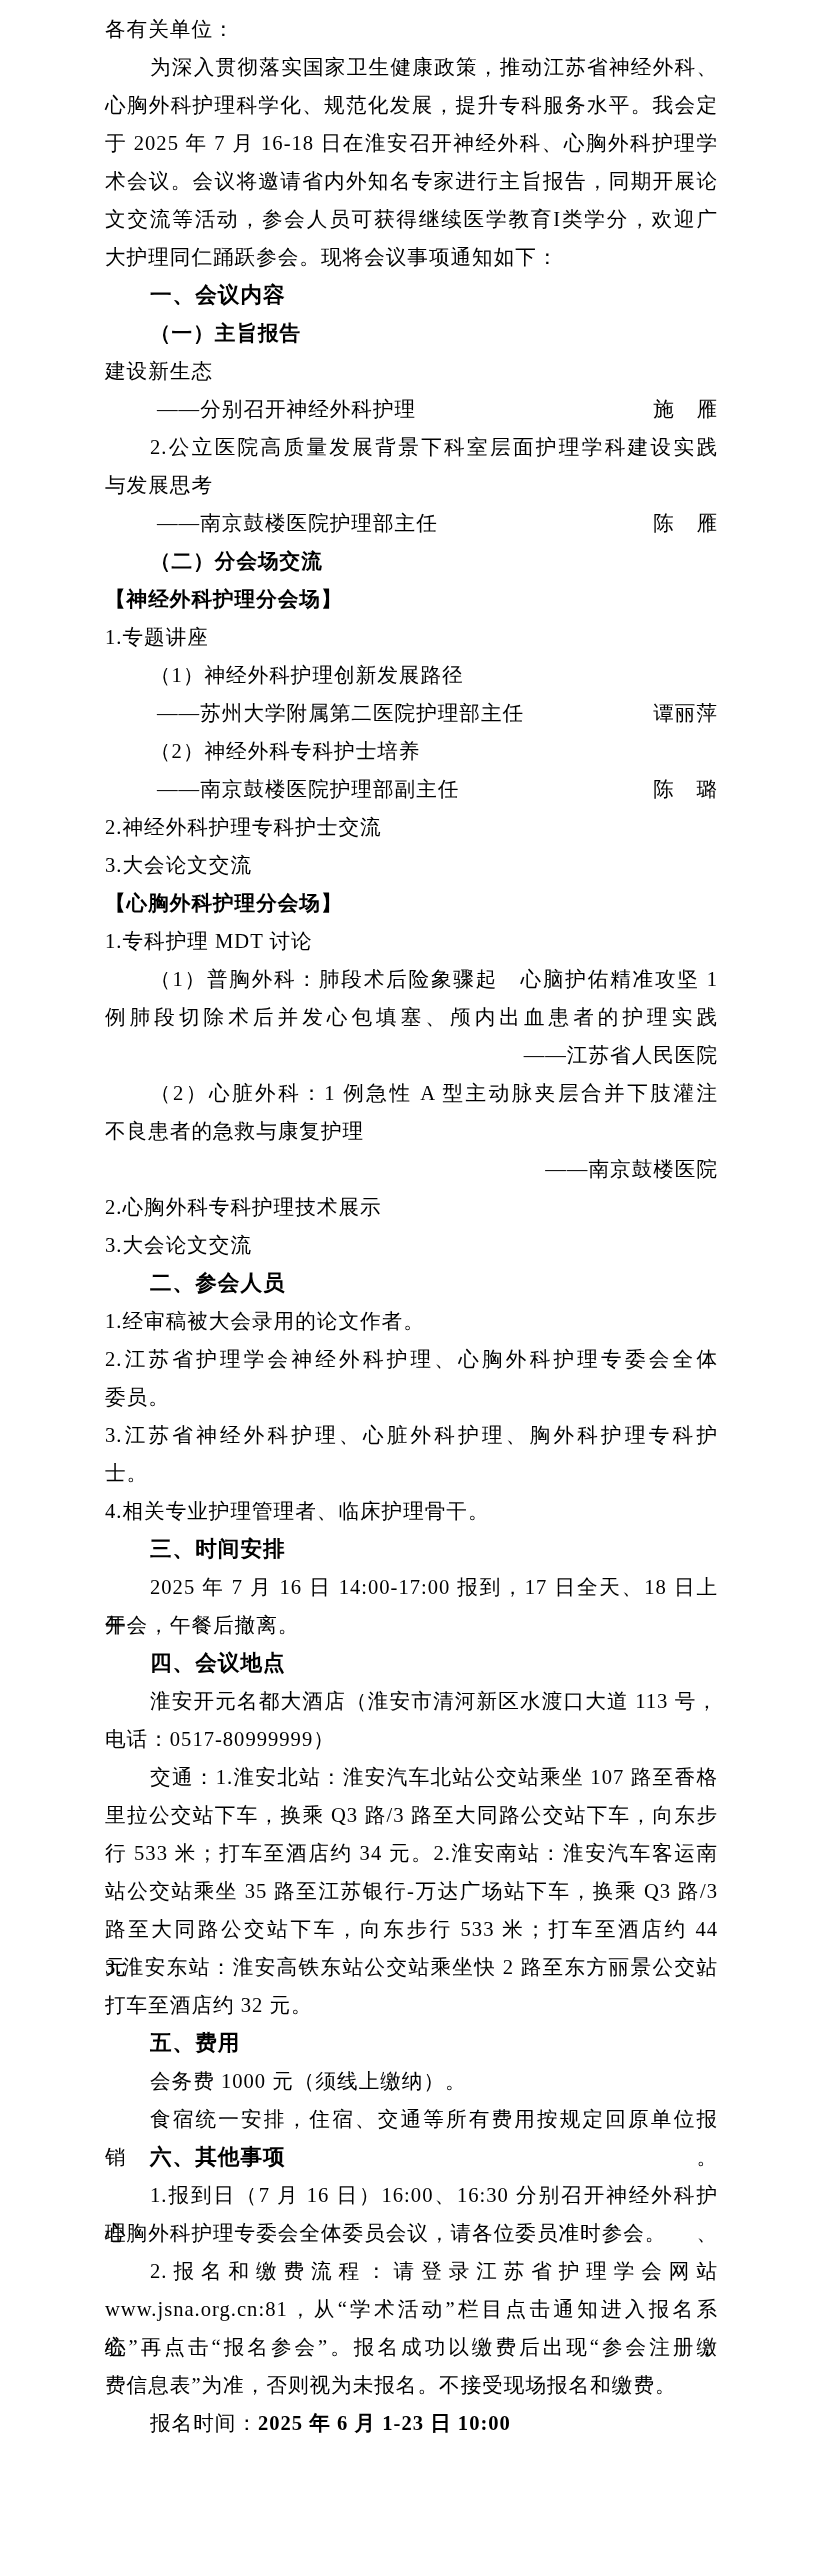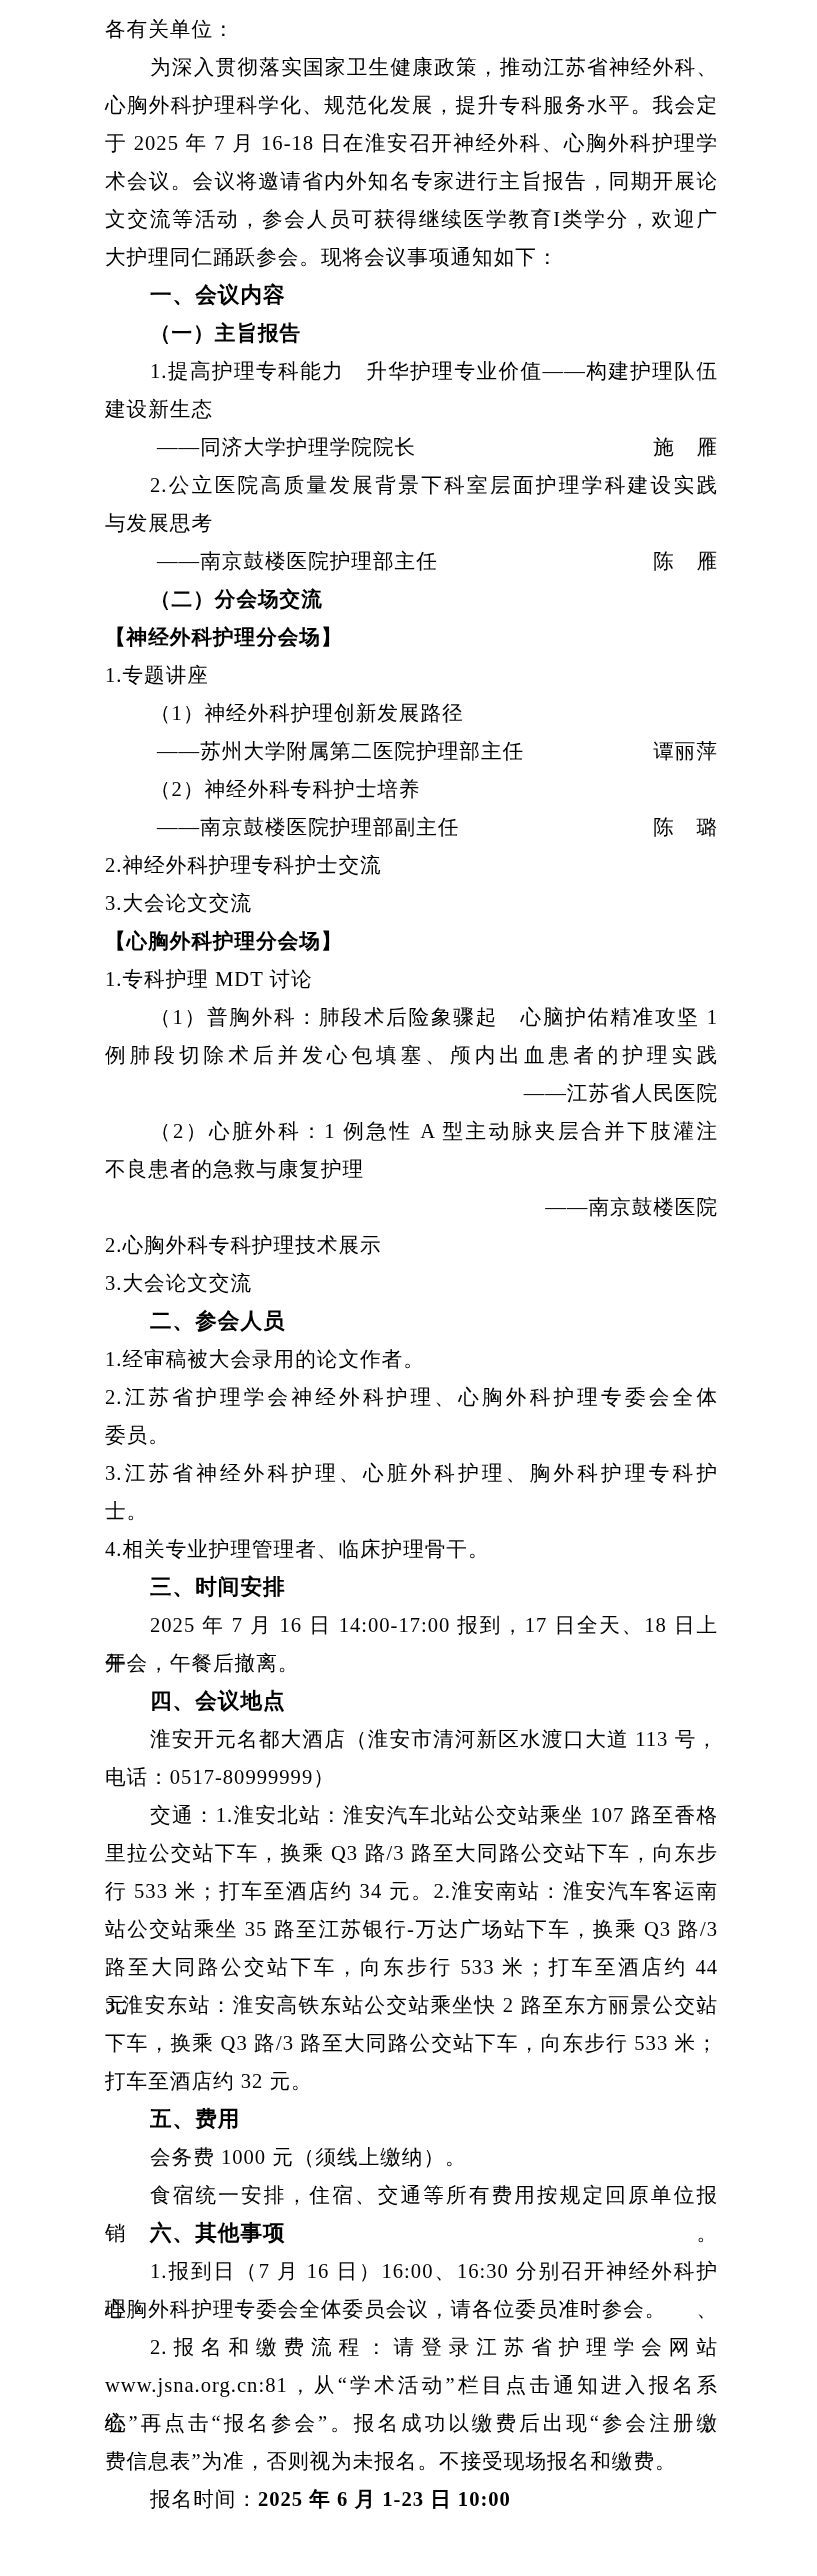--- a/index.html
+++ b/index.html
@@ -54,24 +54,23 @@
   <div class="doc">
       <div class="line body"><span>各有关单位：</span></div>
       <div class="line body indent justify"><span>为深入贯彻落实国家卫生健康政策，推动江苏省神经外科、</span></div>
       <div class="line body justify"><span>心胸外科护理科学化、规范化发展，提升专科服务水平。我会定</span></div>
       <div class="line body justify"><span>于 2025 年 7 月 16-18 日在淮安召开神经外科、心胸外科护理学</span></div>
       <div class="line body justify"><span>术会议。会议将邀请省内外知名专家进行主旨报告，同期开展论</span></div>
       <div class="line body justify"><span>文交流等活动，参会人员可获得继续医学教育I类学分，欢迎广</span></div>
       <div class="line body"><span>大护理同仁踊跃参会。现将会议事项通知如下：</span></div>
       <div class="line h1 indent"><span class="b">一、会议内容</span></div>
       <div class="line h2 indent"><span class="b">（一）主旨报告</span></div>
-      <div class="line body indent justify"><span>1.提高护理专科能力　升华护理专业价值——构建护理队伍</span></div>
       <div class="line body"><span>建设新生态</span></div>
       <div class="line body split">
-        <span class="split-left"><span>——同济大学护理学院院长</span></span>
+        <span class="split-left"><span>——分别召开神经外科护理</span></span>
         <span class="split-right">施　雁</span>
       </div>
       <div class="line body indent justify"><span>2.公立医院高质量发展背景下科室层面护理学科建设实践</span></div>
       <div class="line body"><span>与发展思考</span></div>
       <div class="line body split">
         <span class="split-left"><span>——南京鼓楼医院护理部主任</span></span>
         <span class="split-right">陈　雁</span>
       </div>
       <div class="line h2 indent"><span class="b">（二）分会场交流</span></div>
       <div class="line h2"><span class="b">【神经外科护理分会场】</span></div>
@@ -110,21 +109,20 @@
       <div class="line body"><span>开会，午餐后撤离。</span></div>
       <div class="line h1 indent"><span class="b">四、会议地点</span></div>
       <div class="line body indent justify"><span>淮安开元名都大酒店（淮安市清河新区水渡口大道 113 号，</span></div>
       <div class="line body"><span>电话：0517-80999999）</span></div>
       <div class="line body indent justify"><span>交通：1.淮安北站：淮安汽车北站公交站乘坐 107 路至香格</span></div>
       <div class="line body justify"><span>里拉公交站下车，换乘 Q3 路/3 路至大同路公交站下车，向东步</span></div>
       <div class="line body justify"><span>行 533 米；打车至酒店约 34 元。2.淮安南站：淮安汽车客运南</span></div>
       <div class="line body justify"><span>站公交站乘坐 35 路至江苏银行-万达广场站下车，换乘 Q3 路/3</span></div>
       <div class="line body justify"><span>路至大同路公交站下车，向东步行 533 米；打车至酒店约 44 元。</span></div>
       <div class="line body justify"><span>3.淮安东站：淮安高铁东站公交站乘坐快 2 路至东方丽景公交站</span></div>
-      <div class="line body justify"><span>下车，换乘 Q3 路/3 路至大同路公交站下车，向东步行 533 米；</span></div>
       <div class="line body"><span>打车至酒店约 32 元。</span></div>
       <div class="line h1 indent"><span class="b">五、费用</span></div>
       <div class="line body indent"><span>会务费 1000 元（须线上缴纳）。</span></div>
       <div class="line body indent justify"><span>食宿统一安排，住宿、交通等所有费用按规定回原单位报销。</span></div>
       <div class="line h1 indent"><span class="b">六、其他事项</span></div>
       <div class="line body indent justify"><span>1.报到日（7 月 16 日）16:00、16:30 分别召开神经外科护理、</span></div>
       <div class="line body"><span>心胸外科护理专委会全体委员会议，请各位委员准时参会。</span></div>
       <div class="line body indent justify"><span>2.报名和缴费流程：请登录江苏省护理学会网站</span></div>
       <div class="line body justify"><span>www.jsna.org.cn:81，从“学术活动”栏目点击通知进入报名系统，</span></div>
       <div class="line body justify"><span>心”再点击“报名参会”。报名成功以缴费后出现“参会注册缴</span></div>

